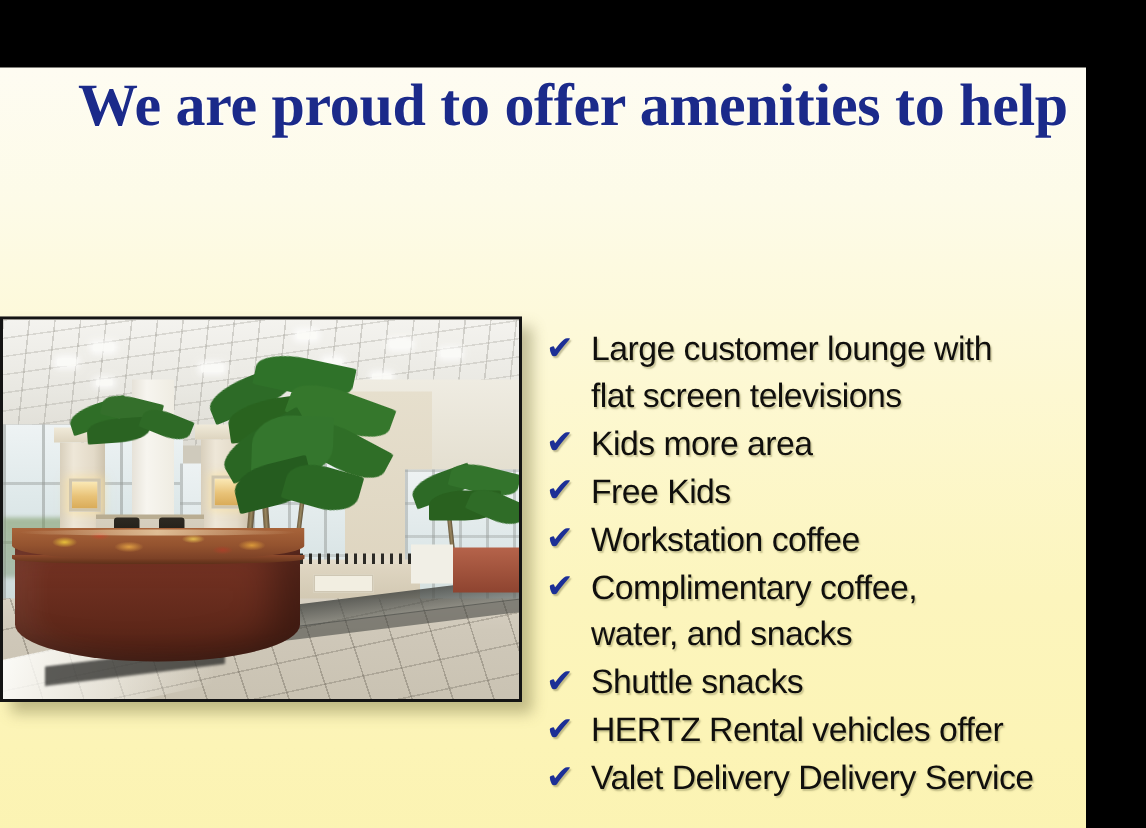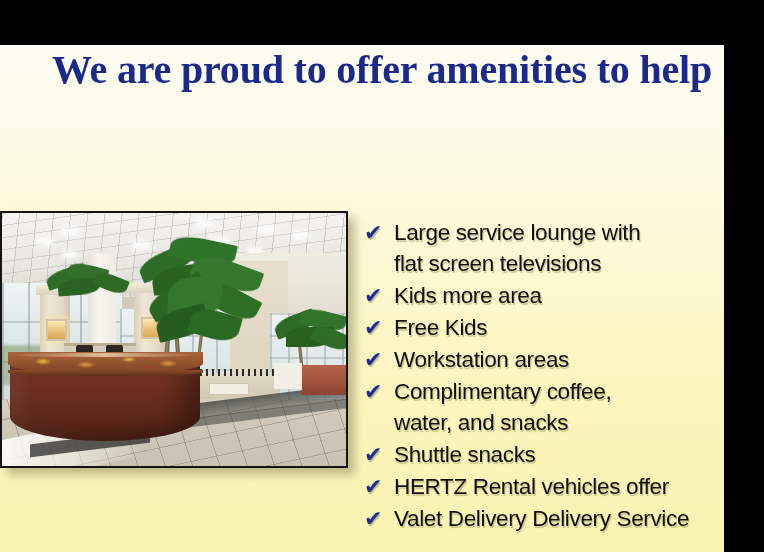--- a/index.html
+++ b/index.html
@@ -382,34 +382,34 @@
     <div class="ph floor-shadow"></div>
     <div class="ph desk-base"></div>
     <div class="ph desk-lip"></div>
     <div class="ph desk-top"></div>
     <div class="ph desk-counterlight"></div>
   </div>
 
   <div id="bullets">
     <div class="bullet-row">
       <span class="check">✔</span>
-      <span class="btext">Large service lounge with
+      <span class="btext">Large customer lounge with
 flat screen televisions</span>
     </div>
     <div class="bullet-row">
       <span class="check">✔</span>
       <span class="btext">Kids more area</span>
     </div>
     <div class="bullet-row">
       <span class="check">✔</span>
       <span class="btext">Free Kids</span>
     </div>
     <div class="bullet-row">
       <span class="check">✔</span>
-      <span class="btext">Workstation areas</span>
+      <span class="btext">Workstation coffee</span>
     </div>
     <div class="bullet-row">
       <span class="check">✔</span>
       <span class="btext">Complimentary coffee,
 water, and snacks</span>
     </div>
     <div class="bullet-row">
       <span class="check">✔</span>
       <span class="btext">Shuttle snacks</span>
     </div>

